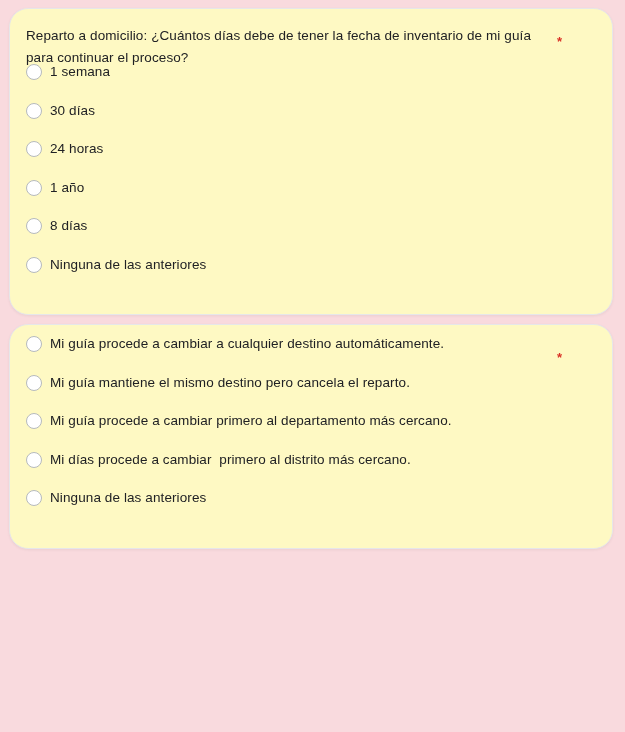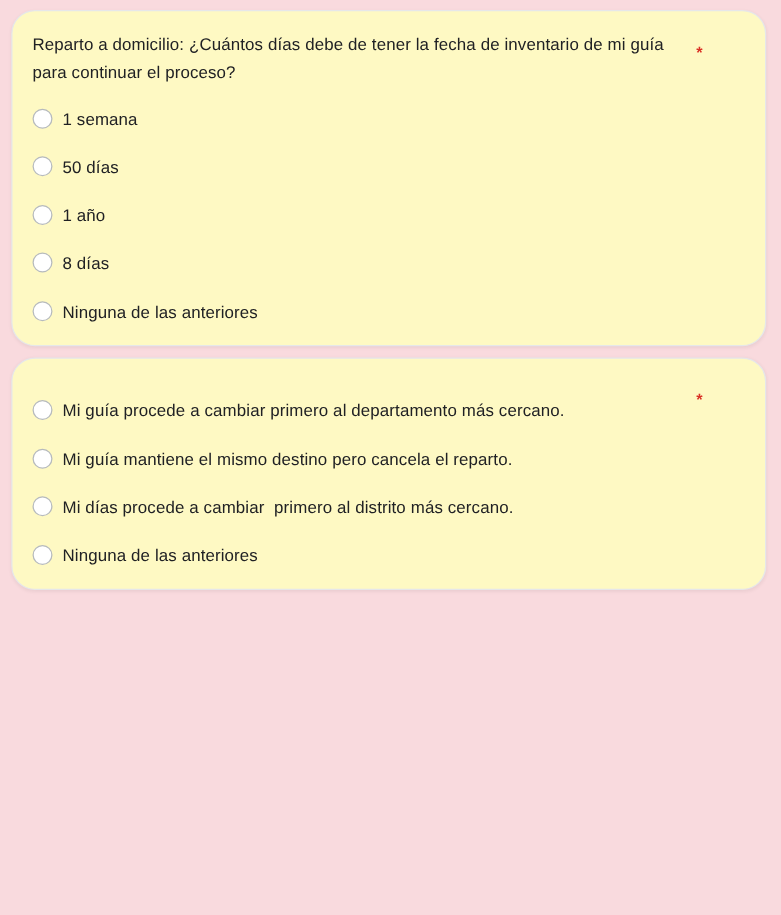--- a/index.html
+++ b/index.html
@@ -43,21 +43,21 @@
     color: #d93025;
     font-size: 13px;
     line-height: 14px;
     font-weight: bold;
   }
   .options {
     margin-top: -5px;
   }
   .option-row {
     display: flex;
-    align-items: flex-end;
+    align-items: flex-start;
     height: 38.5px;
     cursor: pointer;
   }
   .radio-circle {
     width: 16px;
     height: 16px;
     border: 1.5px solid #b6babd;
     border-radius: 50%;
     margin-right: 8px;
     flex: none;
@@ -79,21 +79,25 @@
   <div class="question-card">
     <div class="q-title">Reparto a domicilio: ¿Cuántos días debe de tener la fecha de inventario de mi guía para continuar el proceso?</div>
     <span class="required-asterisk">*</span>
     <div class="options">
       <div class="option-row">
         <span class="radio-circle"></span>
         <span class="option-label">1 semana</span>
       </div>
       <div class="option-row">
         <span class="radio-circle"></span>
-        <span class="option-label">50 días</span>
+        <span class="option-label">30 días</span>
+      </div>
+      <div class="option-row">
+        <span class="radio-circle"></span>
+        <span class="option-label">24 horas</span>
       </div>
       <div class="option-row">
         <span class="radio-circle"></span>
         <span class="option-label">1 año</span>
       </div>
       <div class="option-row">
         <span class="radio-circle"></span>
         <span class="option-label">8 días</span>
       </div>
       <div class="option-row">
@@ -101,25 +105,29 @@
         <span class="option-label">Ninguna de las anteriores</span>
       </div>
     </div>
   </div>
 
   <div class="question-card">
     <span class="required-asterisk">*</span>
     <div class="options">
       <div class="option-row">
         <span class="radio-circle"></span>
-        <span class="option-label">Mi guía procede a cambiar primero al departamento más cercano.</span>
+        <span class="option-label">Mi guía procede a cambiar a cualquier destino automáticamente.</span>
       </div>
       <div class="option-row">
         <span class="radio-circle"></span>
         <span class="option-label">Mi guía mantiene el mismo destino pero cancela el reparto.</span>
+      </div>
+      <div class="option-row">
+        <span class="radio-circle"></span>
+        <span class="option-label">Mi guía procede a cambiar primero al departamento más cercano.</span>
       </div>
       <div class="option-row">
         <span class="radio-circle"></span>
         <span class="option-label">Mi días procede a cambiar  primero al distrito más cercano.</span>
       </div>
       <div class="option-row">
         <span class="radio-circle"></span>
         <span class="option-label">Ninguna de las anteriores</span>
       </div>
     </div>

